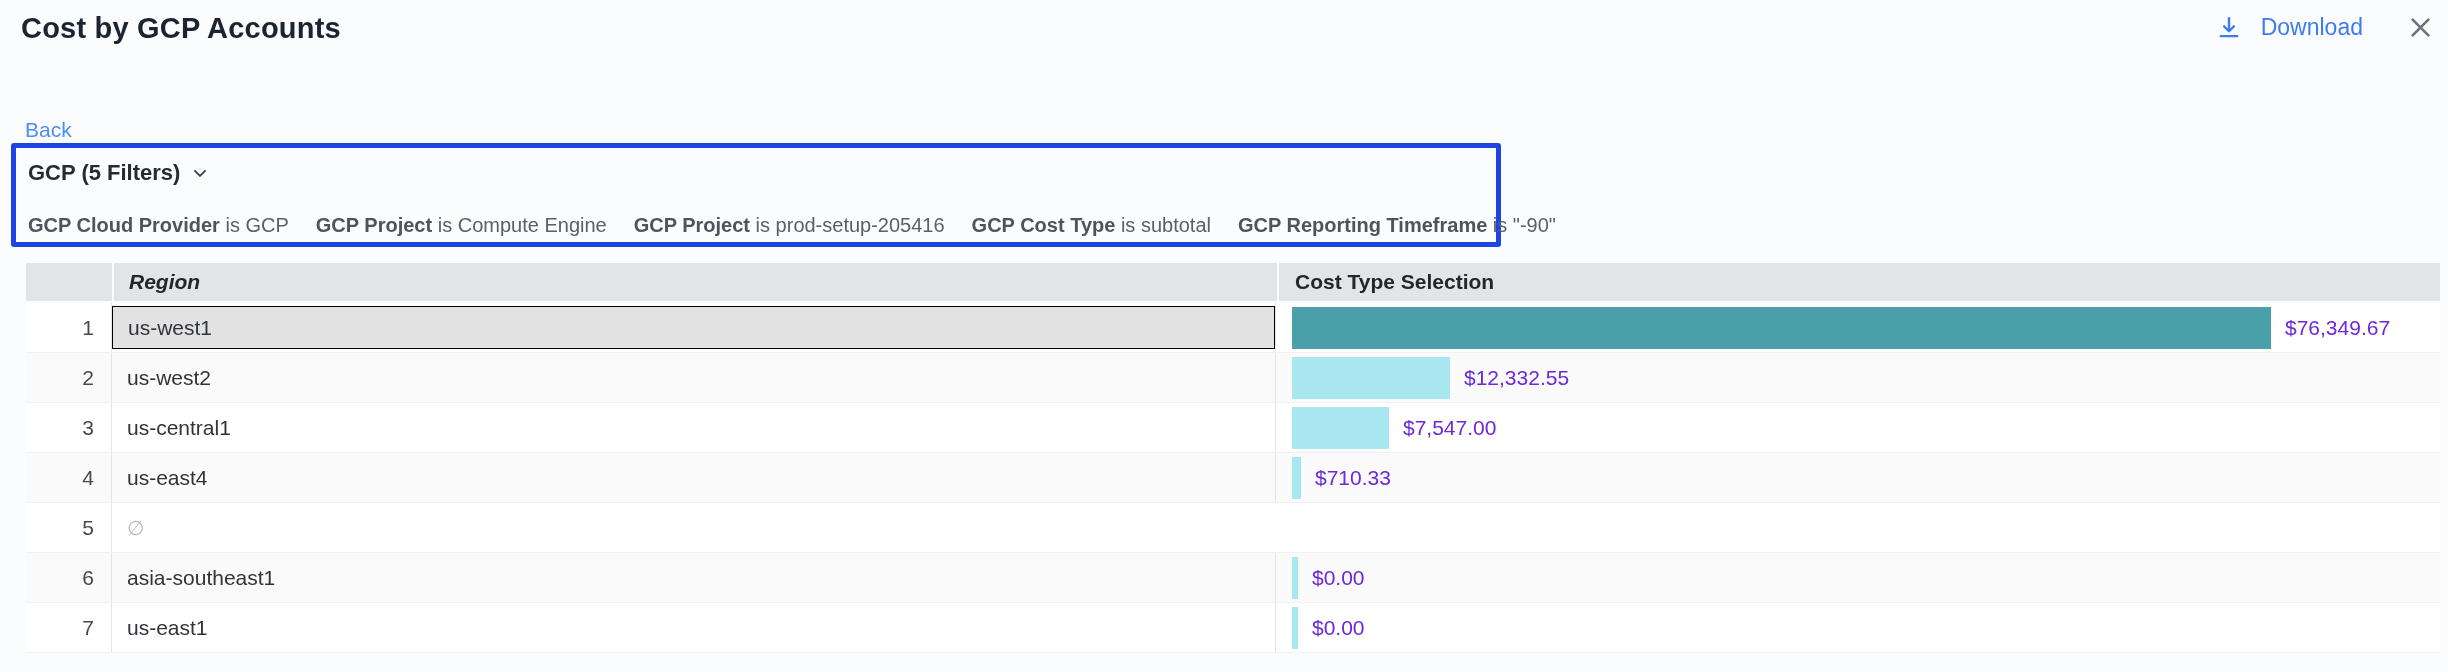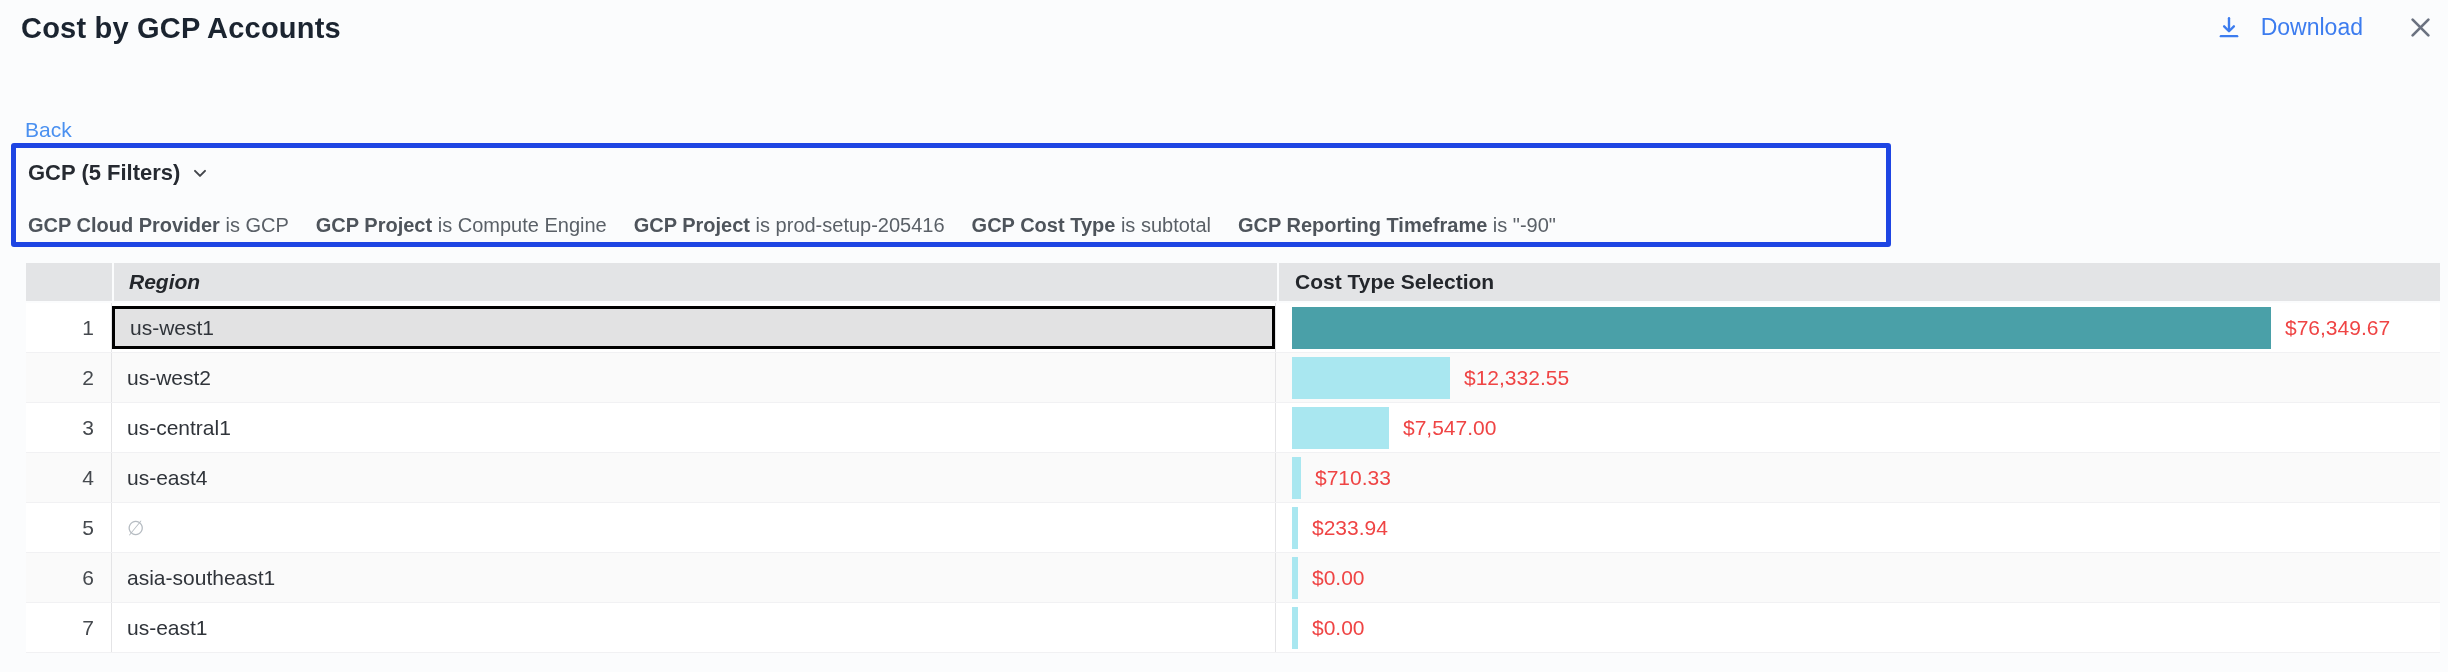--- a/index.html
+++ b/index.html
@@ -31,21 +31,21 @@
 
   
   .back-link {
     position: absolute; left: 25px; top: 118px;
     color: #4a90f0; font-size: 21px; cursor: pointer; text-decoration: none;
   }
 
   
   .filter-box {
     position: absolute; left: 11px; top: 143px;
-    width: 1880px; height: 104px;
+    width: 1490px; height: 104px;
     border: 5px solid #1e45e3; border-radius: 3px;
     background: transparent;
     padding: 12px 0 0 12px;
   }
   .filter-summary {
     display: inline-flex; align-items: center; gap: 10px;
     font-size: 22px; font-weight: 700; color: #262a31; cursor: pointer;
   }
   .filter-list {
     margin-top: 28px;
@@ -83,30 +83,30 @@
     width: 86px; display: flex; align-items: center; justify-content: flex-end;
     padding-right: 17px; font-size: 21px; color: #45494e;
     border-right: 1px solid #e4e4e6;
   }
   .td-region { width: 1163px; display: flex; align-items: stretch; }
   .region-box {
     flex: 1; margin: 3px 0; display: flex; align-items: center;
     padding-left: 15px; font-size: 21px; color: #30343a;
   }
   .region-box.sel {
-    background: #e2e2e3; border: 3px solid #000000;
+    background: #e2e2e3; border: 1px solid #000000;
   }
   .region-box.muted { color: #b6bcc2; font-size: 20px; }
 
   .td-cost {
     flex: 1; display: flex; align-items: center;
     border-left: 1px solid #e4e4e6; padding-left: 16px;
   }
   .cost-bar { height: 42px; flex: none; }
-  .cost-value { margin-left: 14px; font-size: 21px; color: #ef4444; white-space: nowrap; }
+  .cost-value { margin-left: 14px; font-size: 21px; color: #6d28d9; white-space: nowrap; }
 
   svg { display: block; }
 </style>
 </head>
 <body>
 
 <h1 class="page-title">Cost by GCP Accounts</h1>
 
 <div class="top-actions">
   <a class="download-btn">
@@ -192,24 +192,20 @@
         <div class="td-cost">
           <div class="cost-bar" style="width: 9px; background: rgb(169, 231, 240);"></div>
           <span class="cost-value">$710.33</span>
         </div>
       </div>
       <div class="tr">
         <div class="td-num">5</div>
         <div class="td-region">
           <div class="region-box muted">∅</div>
         </div>
-        <div class="td-cost">
-          <div class="cost-bar" style="width: 6px; background: rgb(169, 231, 240);"></div>
-          <span class="cost-value">$233.94</span>
-        </div>
       </div>
       <div class="tr stripe">
         <div class="td-num">6</div>
         <div class="td-region">
           <div class="region-box">asia-southeast1</div>
         </div>
         <div class="td-cost">
           <div class="cost-bar" style="width: 6px; background: rgb(169, 231, 240);"></div>
           <span class="cost-value">$0.00</span>
         </div>

